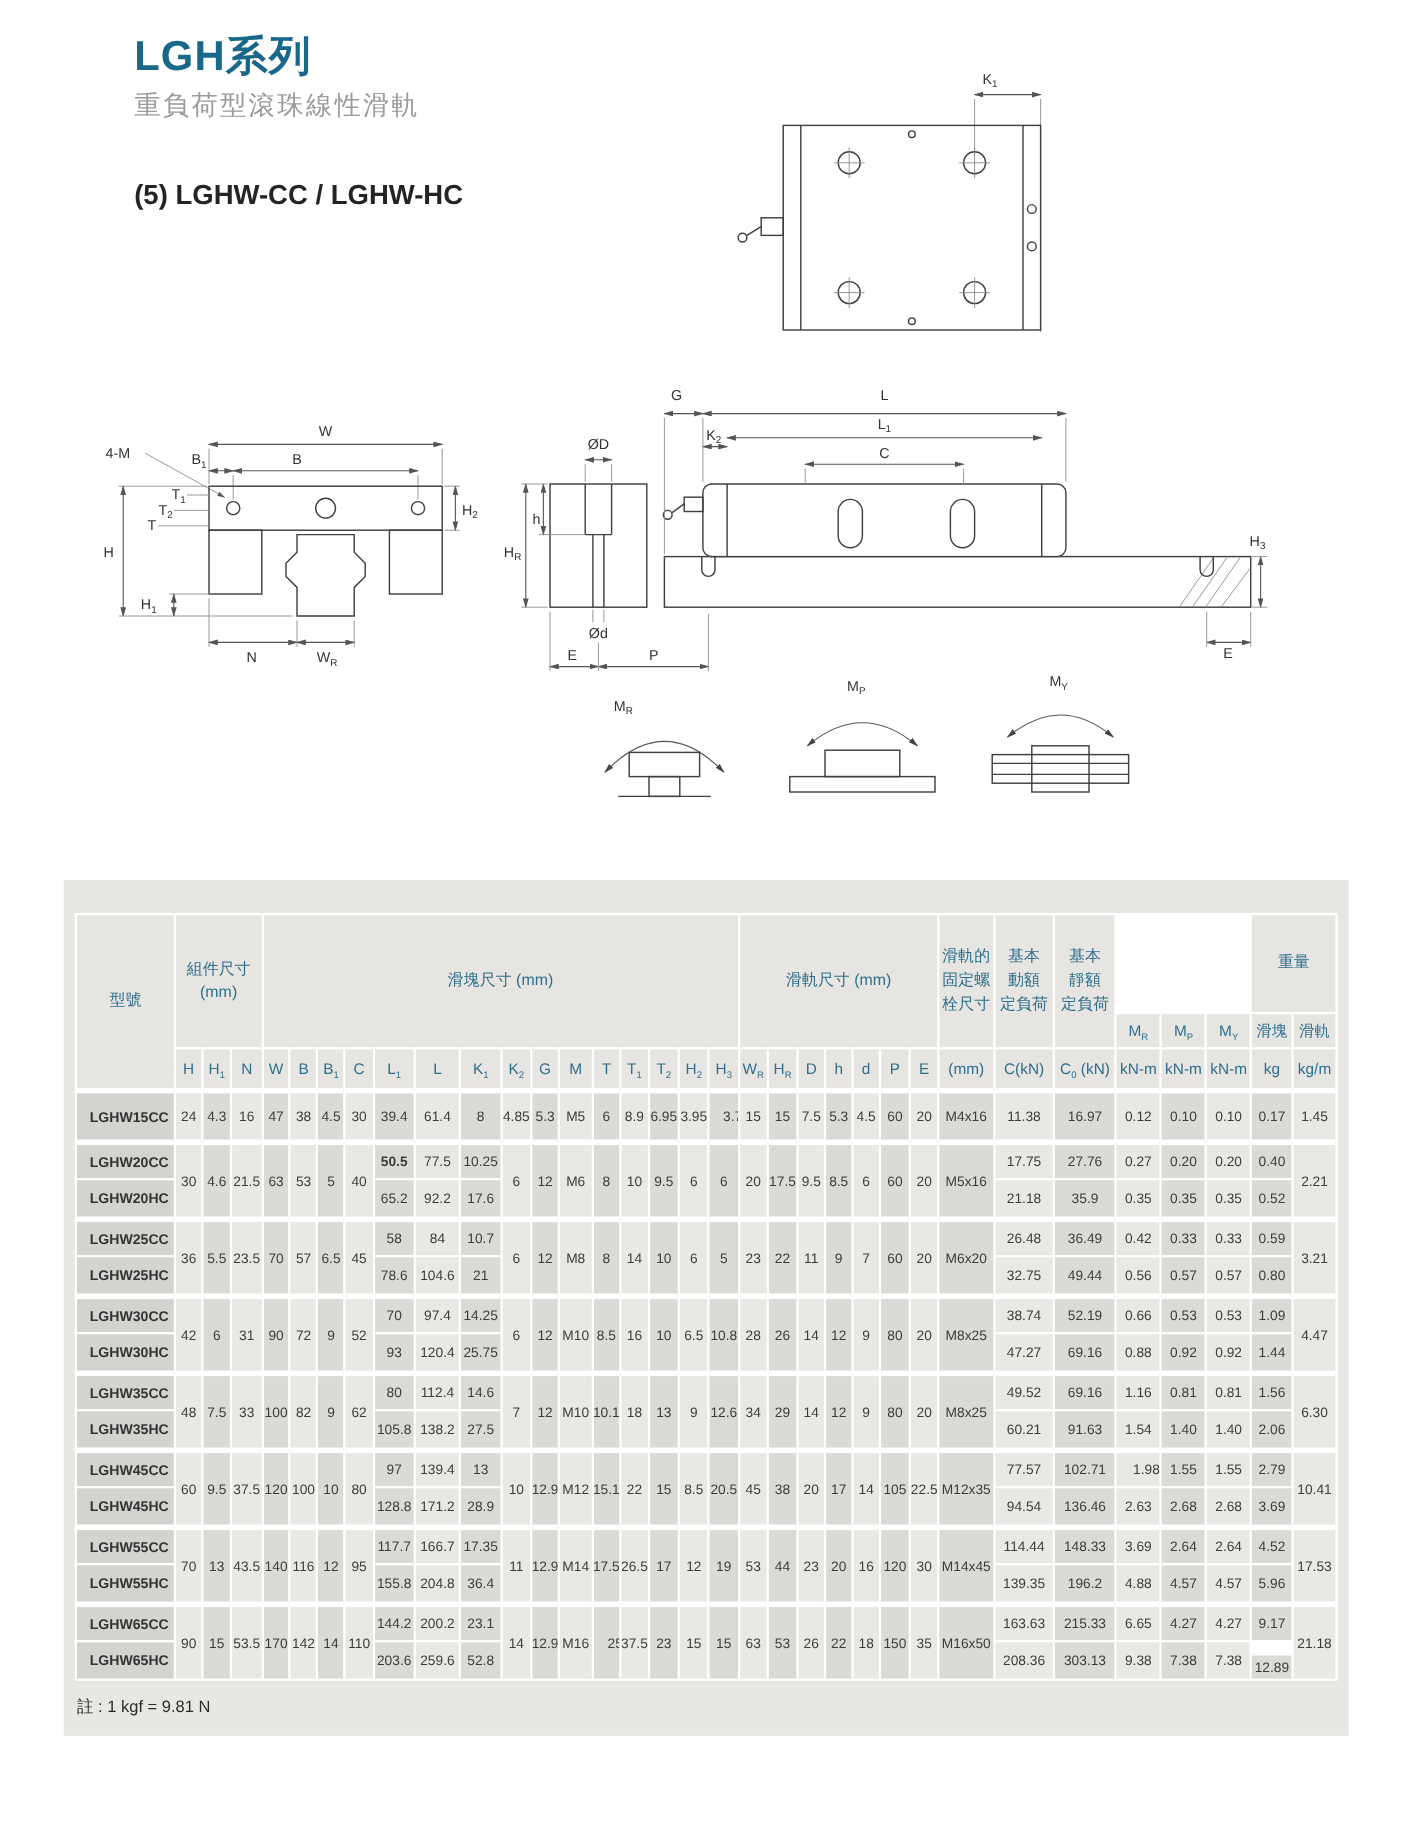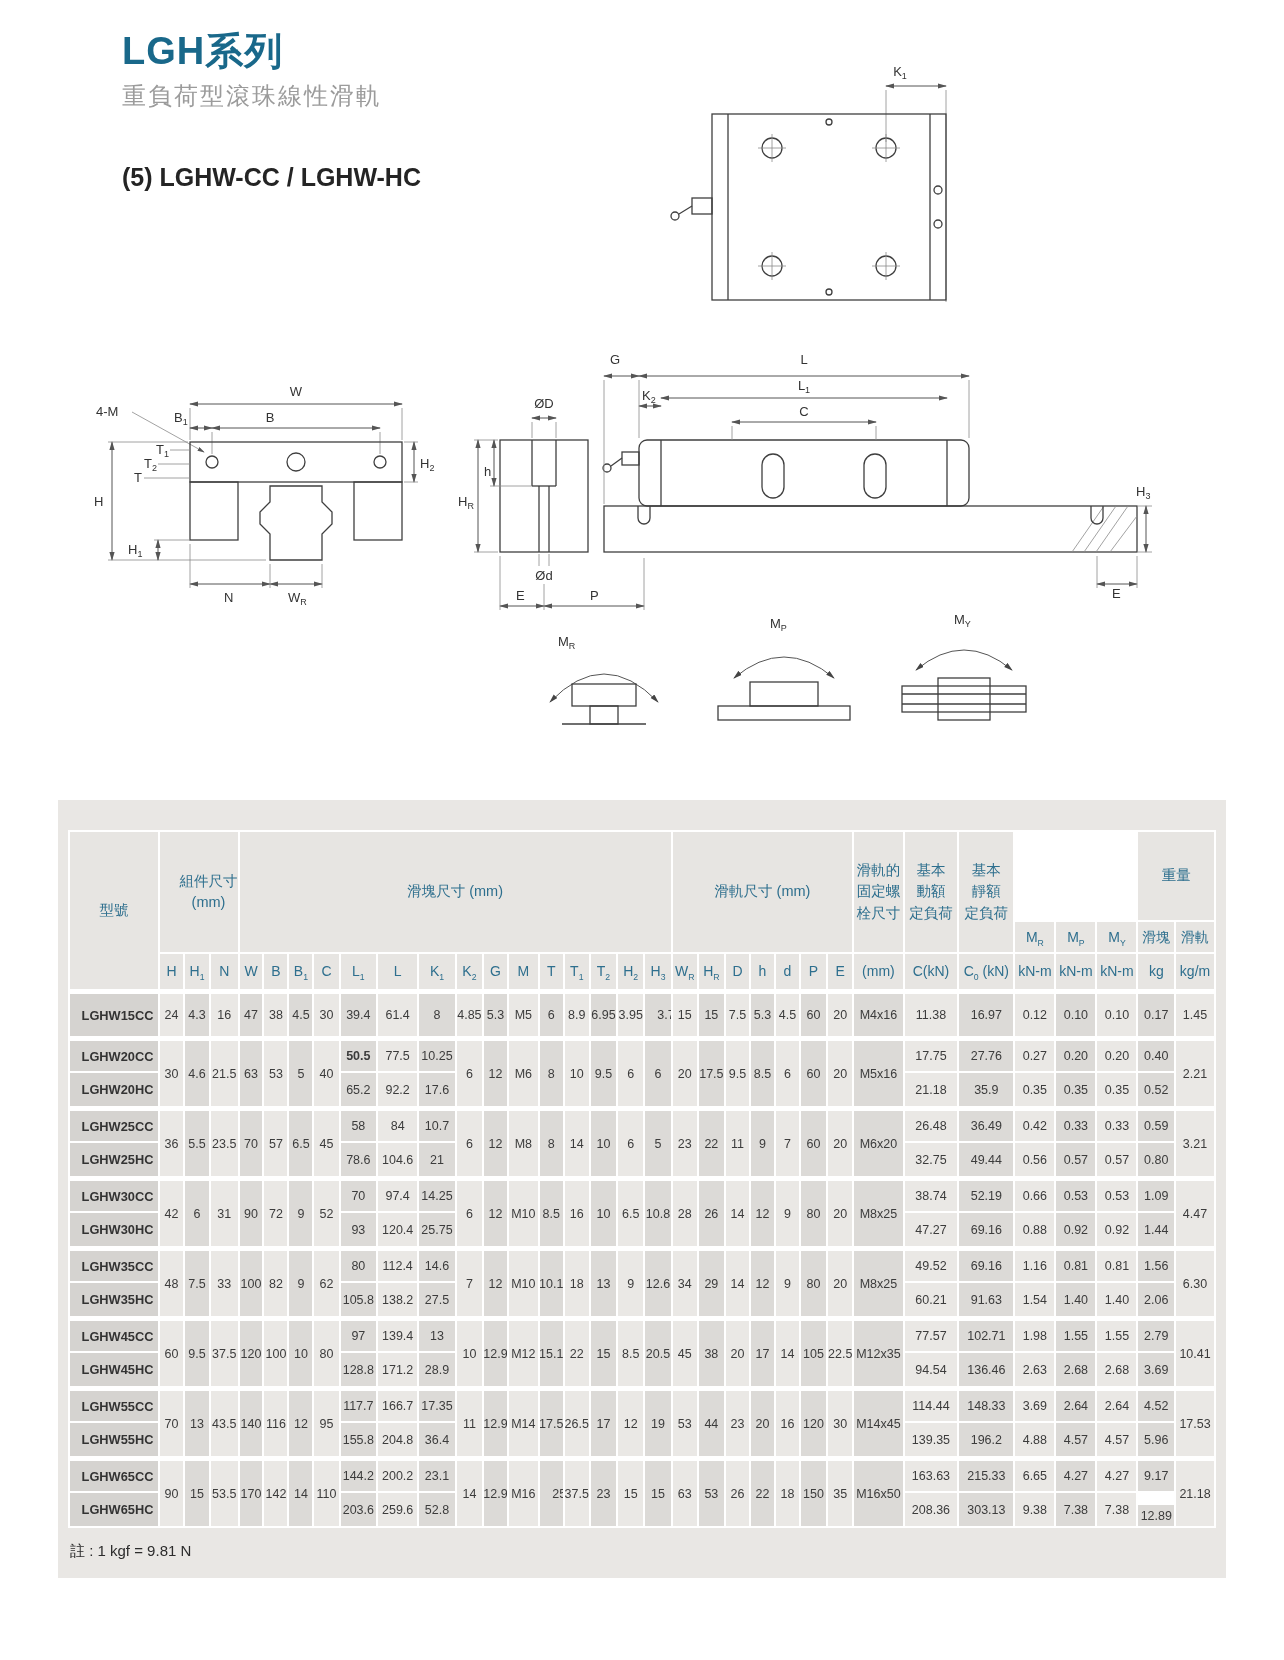--- a/index.html
+++ b/index.html
@@ -254,21 +254,21 @@
       <rect class="edge" x="22" y="80" width="124" height="26"></rect>
       <line class="edge" x1="22" y1="88" x2="146" y2="88"></line>
         <line class="edge" x1="22" y1="98" x2="146" y2="98"></line>
       <rect class="edge" x="58" y="72" width="52" height="42"></rect>
     </svg>
   </div>
 
   <div class="abs panel">
     <div id="spec-table" class="grid" style="grid-template-columns: 88px 1fr 1.05fr 1.15fr 1fr 1fr 1fr 1.05fr 1.55fr 1.7fr 1.55fr 1.1fr 1fr 1.25fr 1fr 1.05fr 1.1fr 1.1fr 1.1fr 1.05fr 1.1fr 1fr 1fr 1fr 1.1fr 1.05fr 2.1fr 2.3fr 2.35fr 1.7fr 1.7fr 1.7fr 1.55fr 1.65fr; grid-template-rows: 88px 32px 37px 47px repeat(14, 35px);">
         <div class="hc big" style="grid-area: 1 / 1 / span 3;"><span class="cw">型號</span></div>
-        <div class="hc big" style="grid-area: 1 / 2 / span 2 / span 3; justify-content: flex-end;"><span class="cw">組件尺寸
+        <div class="hc big" style="grid-area: 1 / 2 / span 2 / span 3;"><span class="cw">組件尺寸
 (mm)</span></div>
         <div class="hc big" style="grid-area: 1 / 5 / span 2 / span 15;"><span class="cw">滑塊尺寸 (mm)</span></div>
         <div class="hc big" style="grid-area: 1 / 20 / span 2 / span 7;"><span class="cw">滑軌尺寸 (mm)</span></div>
         <div class="hc big" style="grid-area: 1 / 27 / span 2;"><span class="cw">滑軌的
 固定螺
 栓尺寸</span></div>
         <div class="hc big" style="grid-area: 1 / 28 / span 2;"><span class="cw">基本
 動額
 定負荷</span></div>
         <div class="hc big" style="grid-area: 1 / 29 / span 2;"><span class="cw">基本
@@ -1023,21 +1023,21 @@
         </div>
         <div class="dc gs sh" style="grid-area: 13 / 27 / span 2;">
           <span class="cw">M12x35</span>
         </div>
         <div class="dc gs" style="grid-area: 13 / 28;">
           <span class="cw">77.57</span>
         </div>
         <div class="dc gs sh" style="grid-area: 13 / 29;">
           <span class="cw">102.71</span>
         </div>
-        <div class="dc gs" style="grid-area: 13 / 30;">
+        <div class="dc gs" style="grid-area: 13 / 30; justify-content: flex-end;">
           <span class="cw">1.98</span>
         </div>
         <div class="dc gs sh" style="grid-area: 13 / 31;">
           <span class="cw">1.55</span>
         </div>
         <div class="dc gs" style="grid-area: 13 / 32;">
           <span class="cw">1.55</span>
         </div>
         <div class="dc gs sh" style="grid-area: 13 / 33;">
           <span class="cw">2.79</span>

